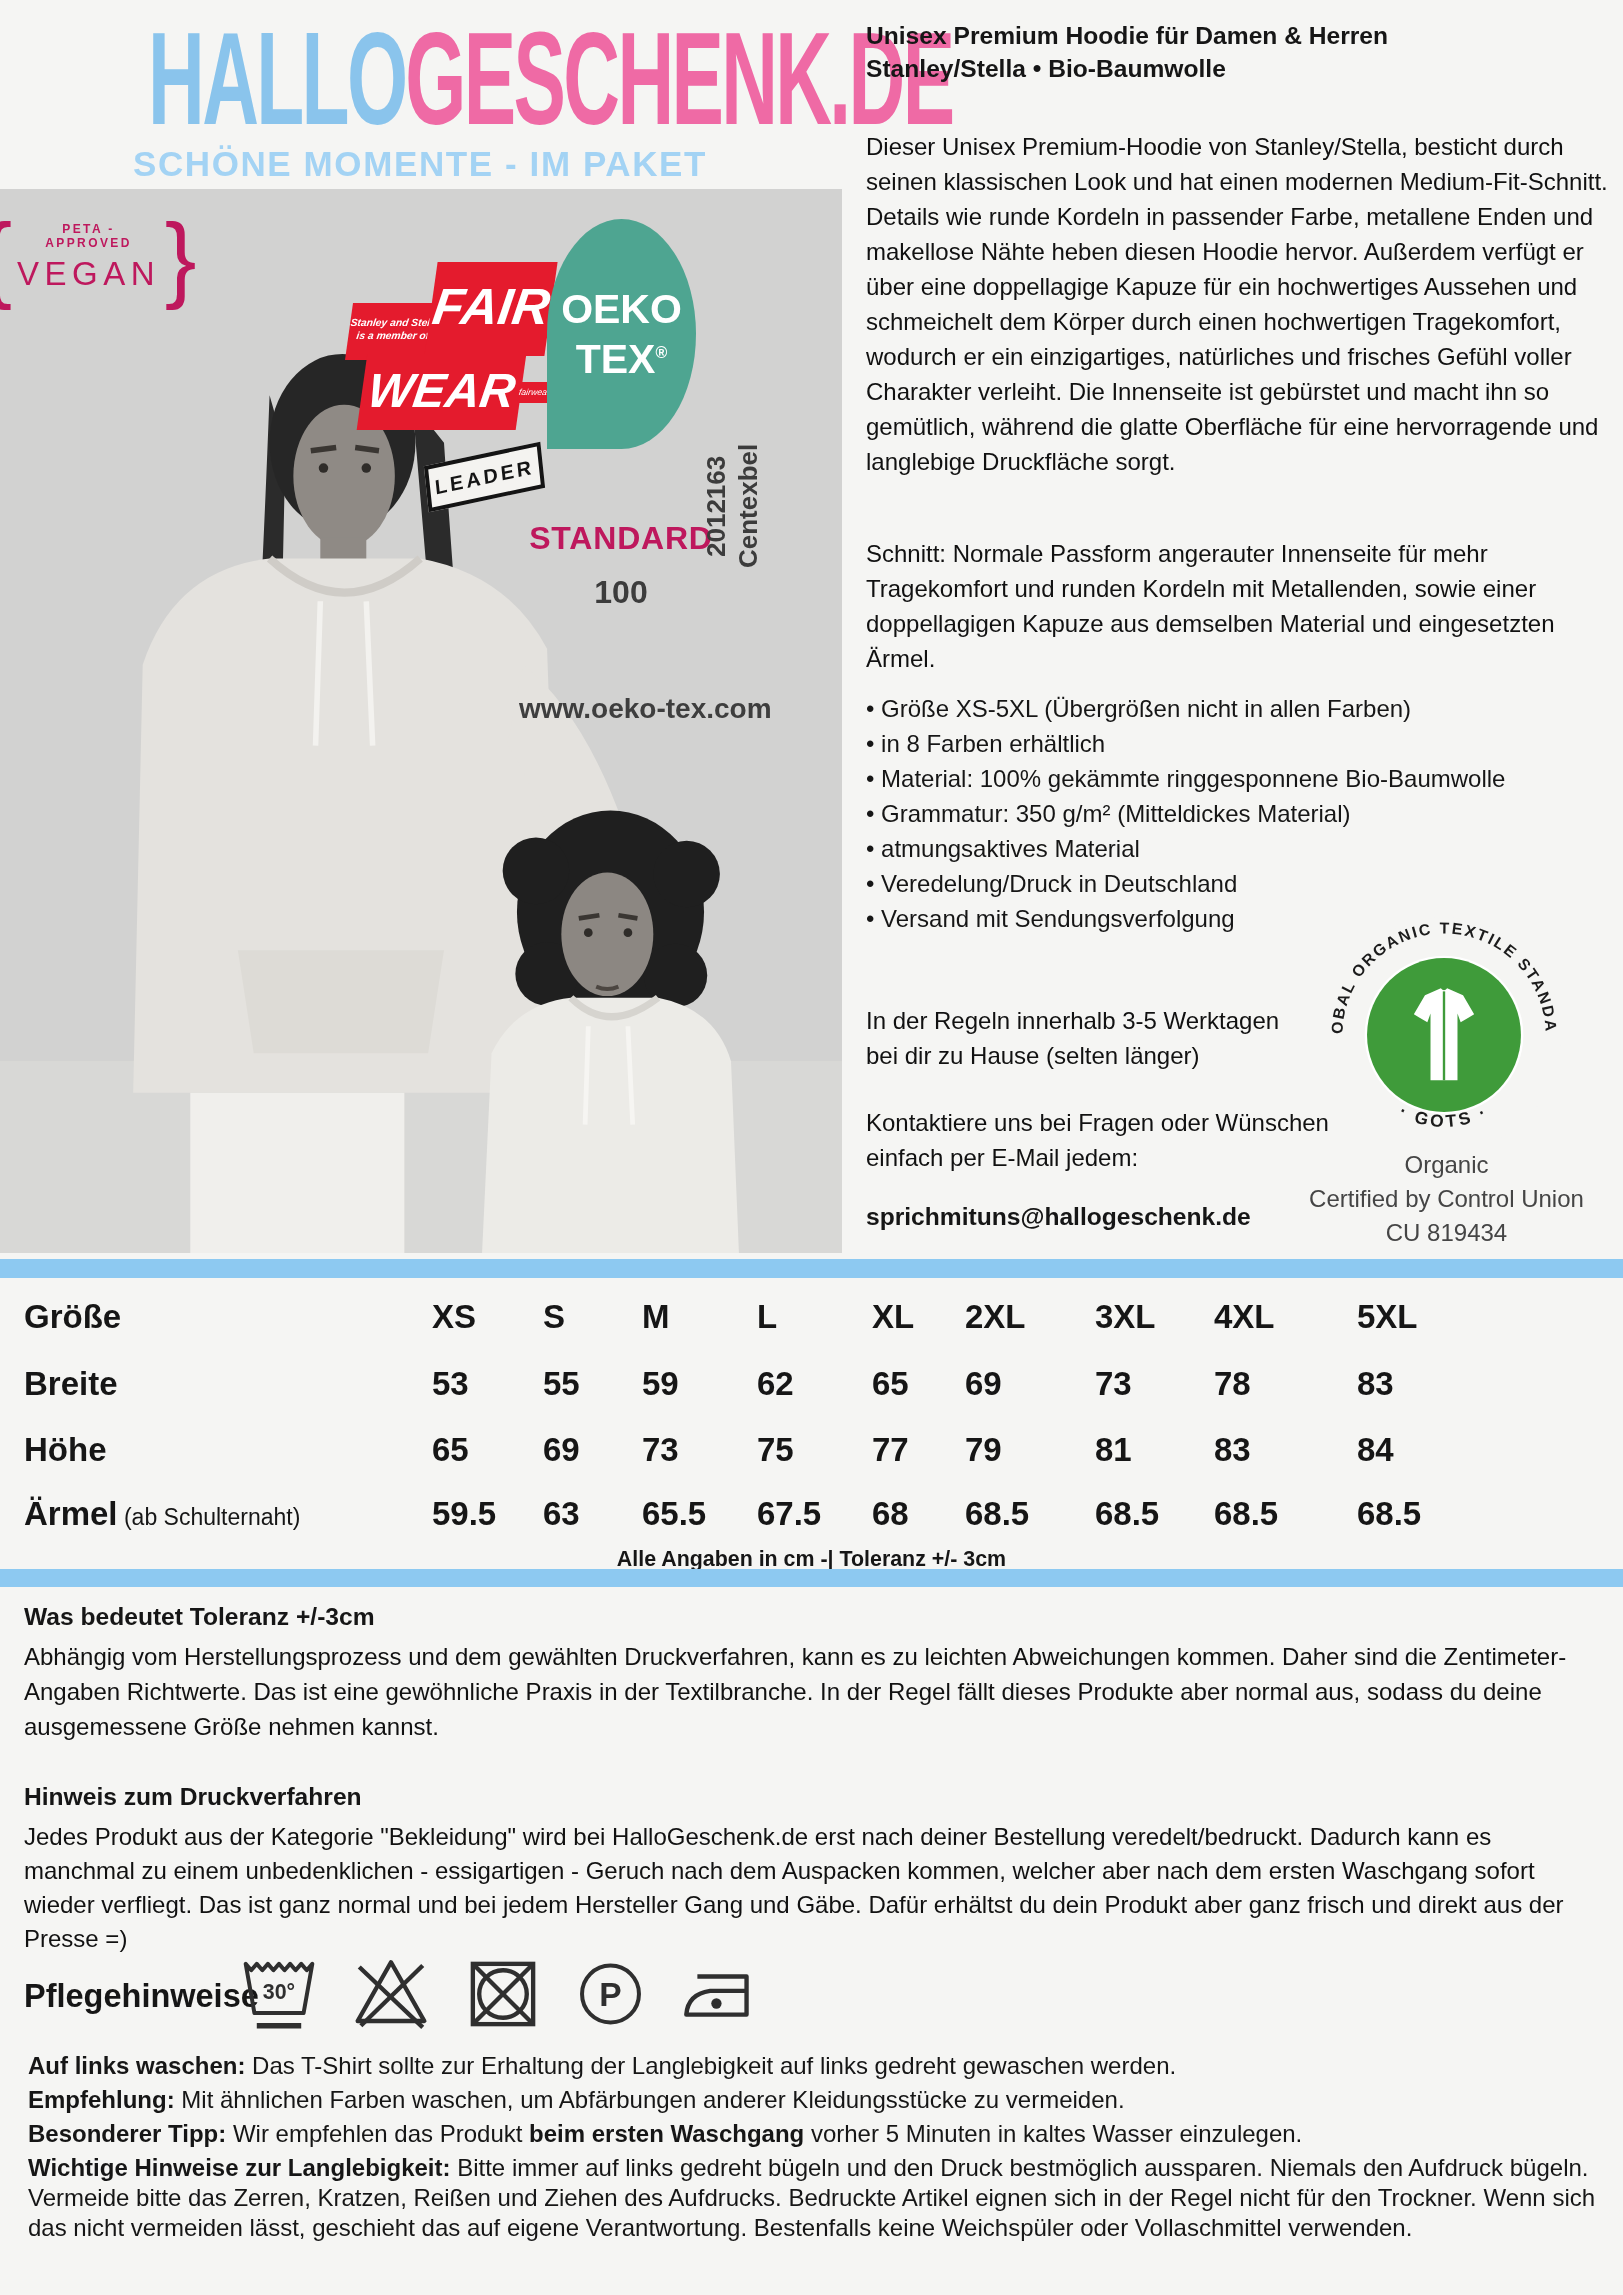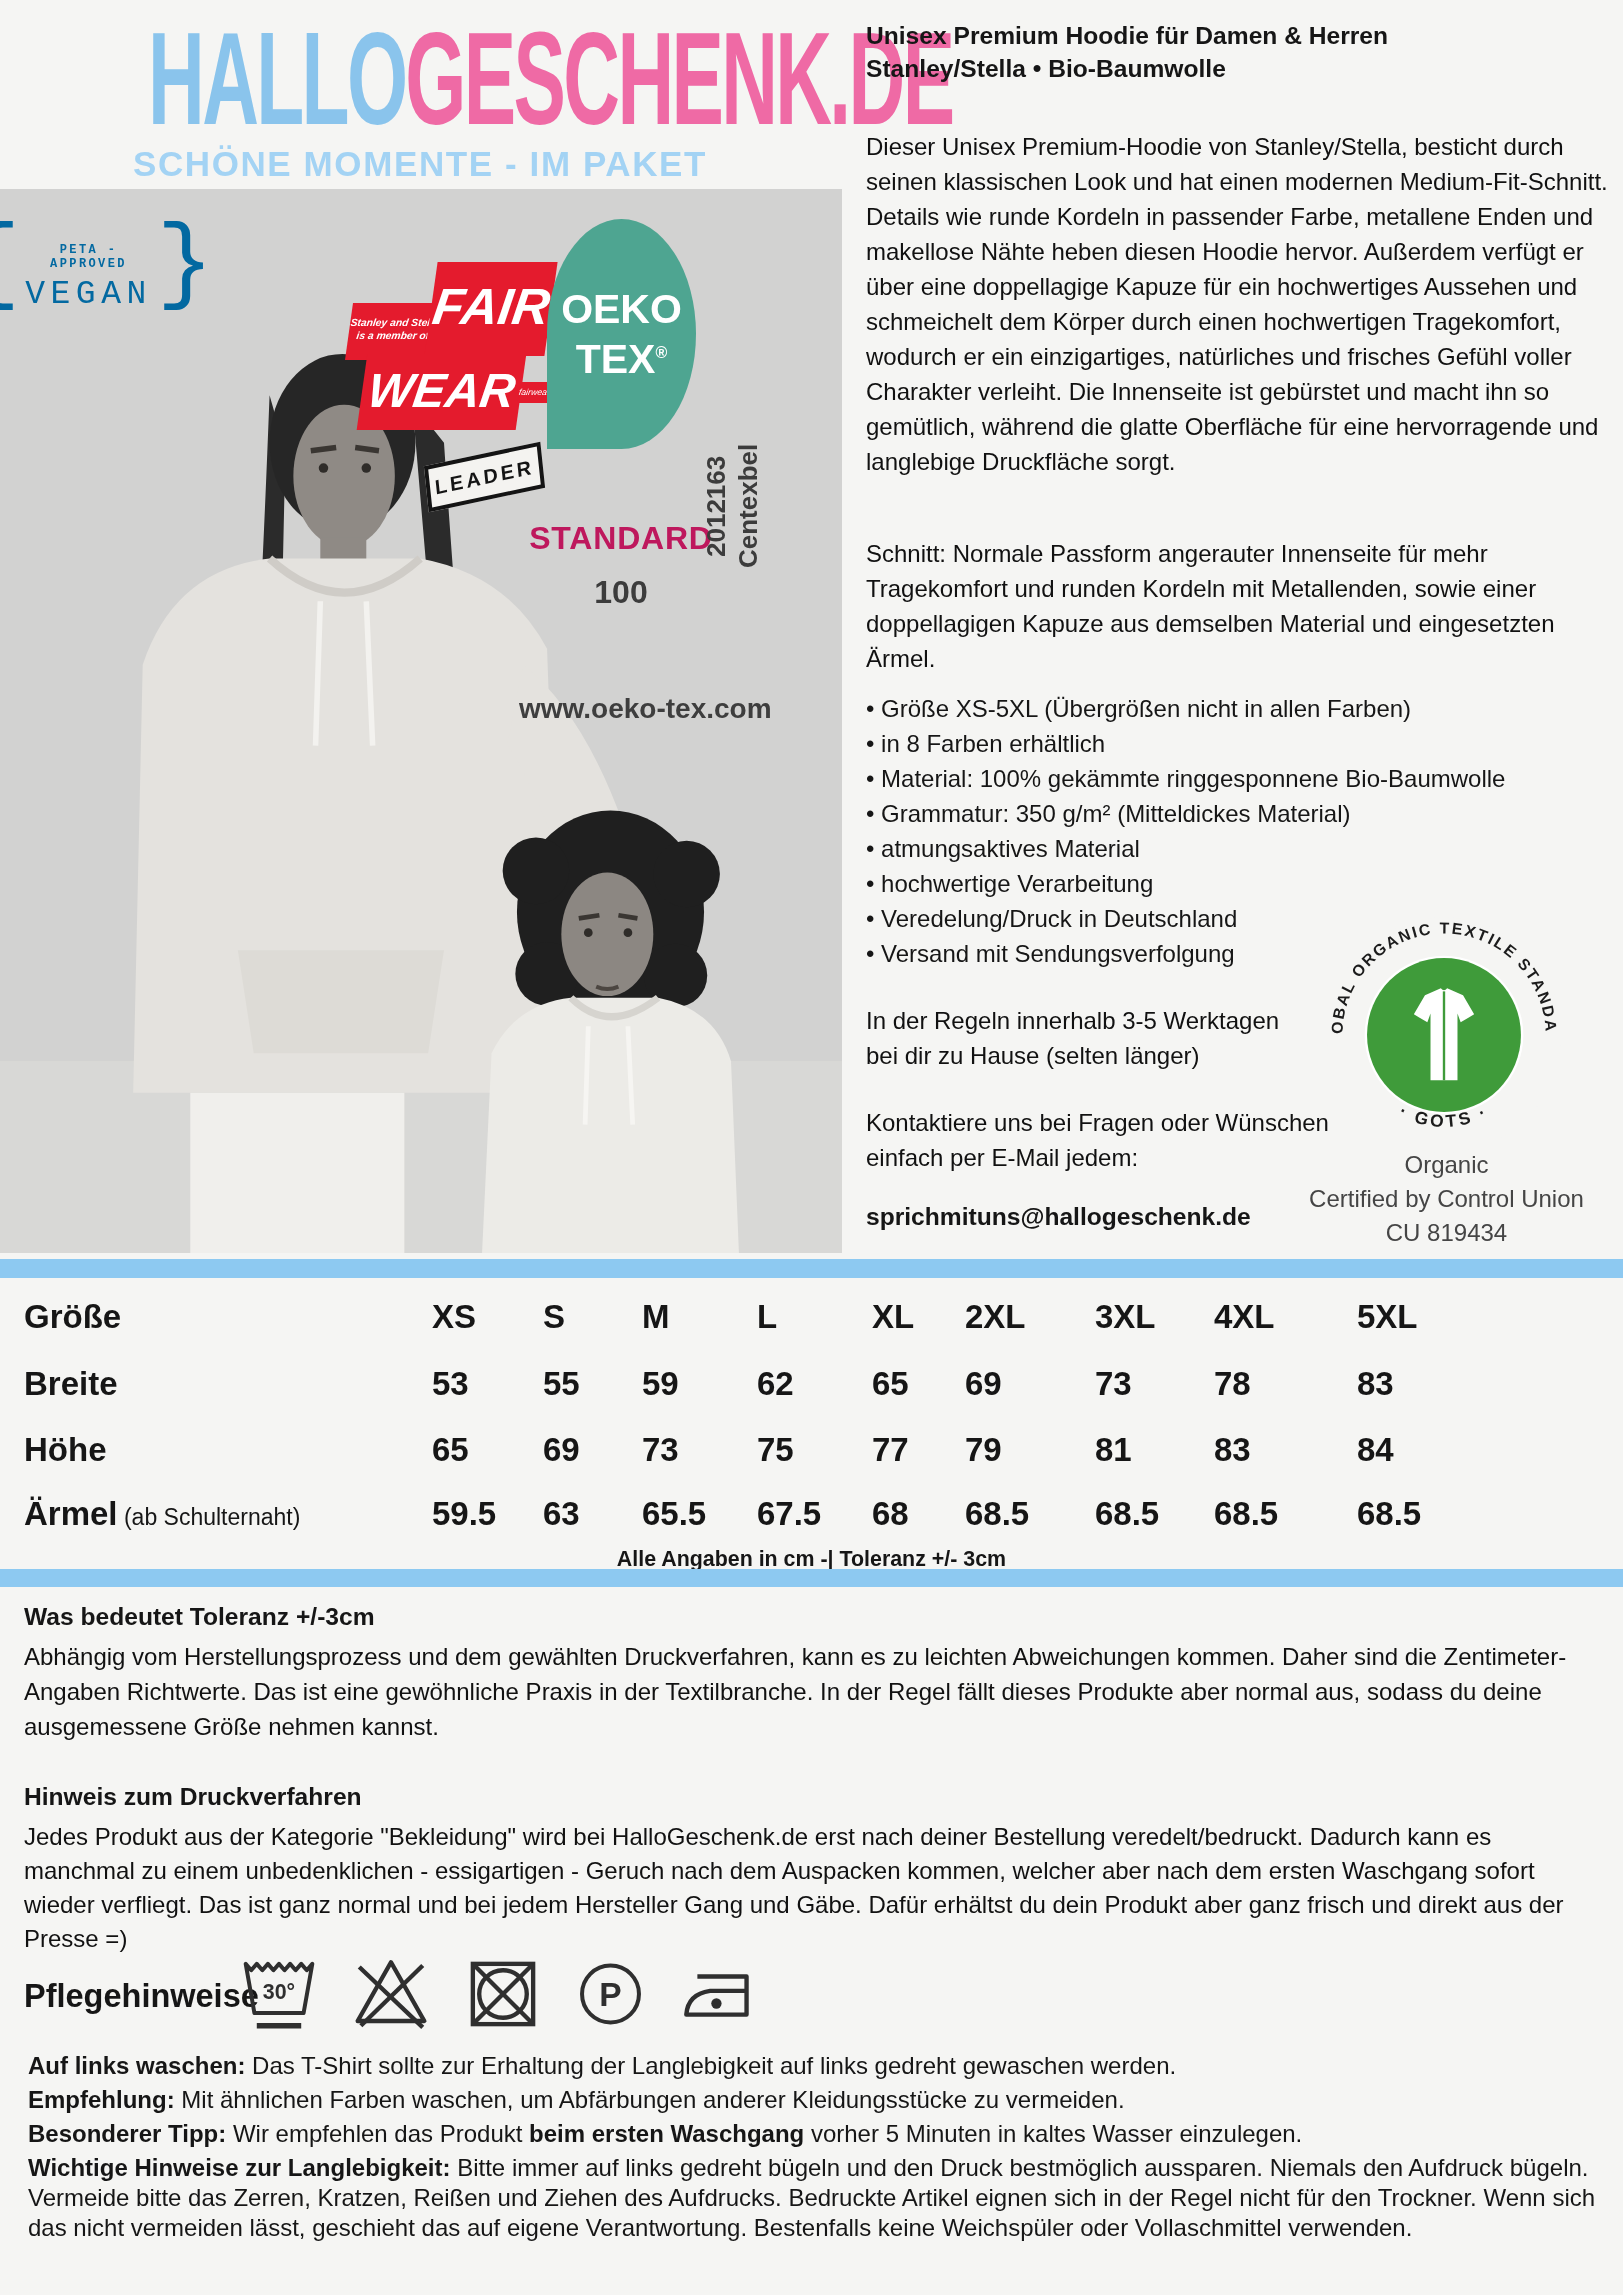--- a/index.html
+++ b/index.html
@@ -11,21 +11,21 @@
   .logo-wrap{left:8px;top:12.7px;width:824px;text-align:center;}
   .logo-main{font-size:119px;font-weight:bold;letter-spacing:-4px;white-space:nowrap;line-height:119px;transform:scale(0.66,1.10);transform-origin:center top;}
   .logo-blue{color:#8ac4ec;}
   .logo-pink{color:#ef6aa5;}
   .logo-tagline{margin-top:12.7px;font-size:35px;font-weight:bold;letter-spacing:1.6px;color:#a3d3f4;}
 
   
   .photo{left:0;top:189px;width:842px;height:1064px;background:#d2d2d1;overflow:hidden;}
 
   
-  .vegan{left:11px;top:12.7px;width:155px;height:111px;display:flex;align-items:flex-end;justify-content:center;color:#0369a1;font-family:Liberation Mono, monospace;}
+  .vegan{left:11px;top:12.7px;width:155px;height:111px;display:flex;align-items:center;justify-content:center;color:#be185d;}
   .vegan .brace{font-size:95px;font-weight:400;line-height:95px;}
   .vegan .mid{text-align:center;margin:0 4.8px;}
   .vegan .peta{font-size:12px;font-weight:bold;letter-spacing:2.4px;}
   .vegan .veg{font-size:33px;letter-spacing:5.5px;margin-top:4.8px;font-weight:500;}
 
   
   .fairwear{left:349px;top:73px;width:206px;height:325px;}
   .fw-member{position:absolute;left:0;top:41px;width:89px;height:57px;background:#e41b2d;transform:skewX(-8deg);color:#fff;font-style:italic;font-weight:bold;font-size:10.3px;line-height:12.7px;text-align:center;padding-top:14.3px;box-sizing:border-box;}
   .fw-fair{position:absolute;left:82px;top:0px;width:120px;height:94px;background:#e41b2d;transform:skewX(-8deg);color:#fff;font-style:italic;font-weight:bold;font-size:51px;text-align:center;line-height:89px;}
   .fw-wear{position:absolute;left:12.7px;top:92px;width:159px;height:76px;background:#e41b2d;transform:skewX(-8deg);color:#fff;font-style:italic;font-weight:bold;font-size:48px;text-align:center;line-height:73px;}
@@ -163,21 +163,20 @@
   <div class="abs para" style="top:129px;">Dieser Unisex Premium-Hoodie von Stanley/Stella, besticht durch seinen klassischen Look und hat einen modernen Medium-Fit-Schnitt. Details wie runde Kordeln in passender Farbe, metallene Enden und makellose Nähte heben diesen Hoodie hervor. Außerdem verfügt er über eine doppellagige Kapuze für ein hochwertiges Aussehen und schmeichelt dem Körper durch einen hochwertigen Tragekomfort, wodurch er ein einzigartiges, natürliches und frisches Gefühl voller Charakter verleiht. Die Innenseite ist gebürstet und macht ihn so gemütlich, während die glatte Oberfläche für eine hervorragende und langlebige Druckfläche sorgt.</div>
 
   <div class="abs para" style="top:536px;">Schnitt: Normale Passform angerauter Innenseite für mehr Tragekomfort und runden Kordeln mit Metallenden, sowie einer doppellagigen Kapuze aus demselben Material und eingesetzten Ärmel.</div>
 
   <div class="abs bullets">
       <div>• Größe XS-5XL (Übergrößen nicht in allen Farben)</div>
       <div>• in 8 Farben erhältlich</div>
       <div>• Material: 100% gekämmte ringgesponnene Bio-Baumwolle</div>
       <div>• Grammatur: 350 g/m² (Mitteldickes Material)</div>
       <div>• atmungsaktives Material</div>
-      <div>• hochwertige Verarbeitung</div>
       <div>• Veredelung/Druck in Deutschland</div>
       <div>• Versand mit Sendungsverfolgung</div>
     </div>
 
   <div class="abs para" style="top:1003px;">
     <div>In der Regeln innerhalb 3-5 Werktagen</div>
     <div>bei dir zu Hause (selten länger)</div>
   </div>
 
   <div class="abs para" style="top:1105px;">

